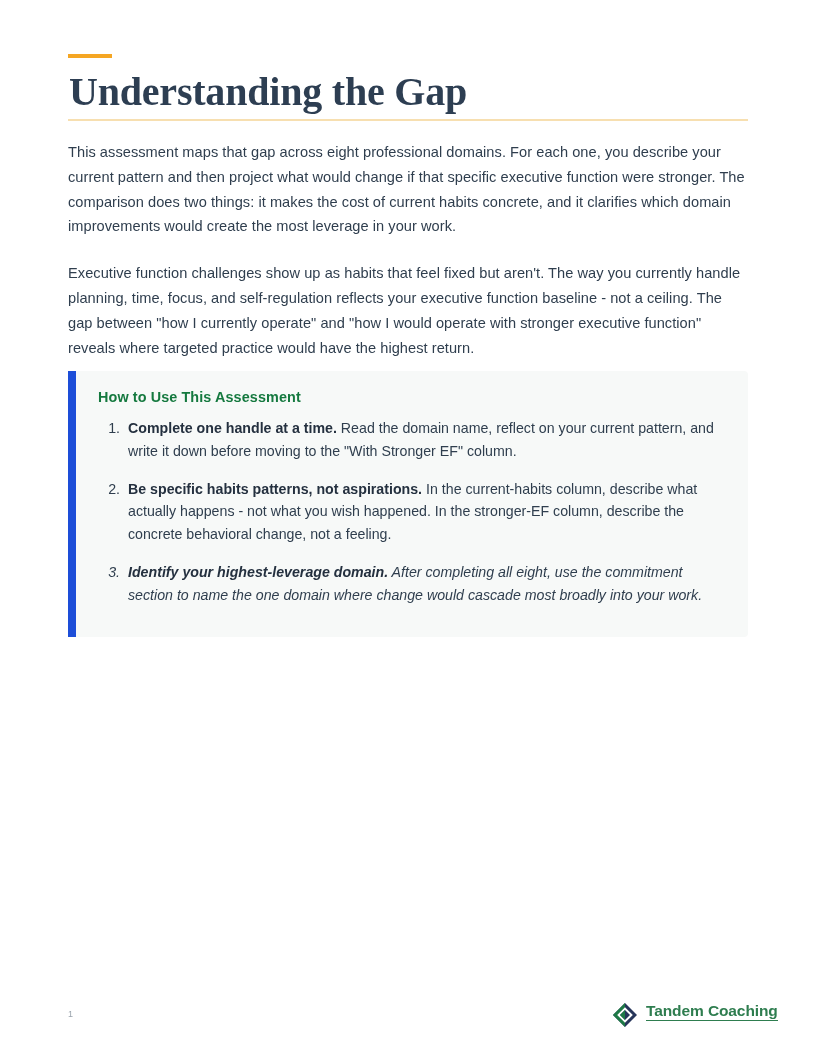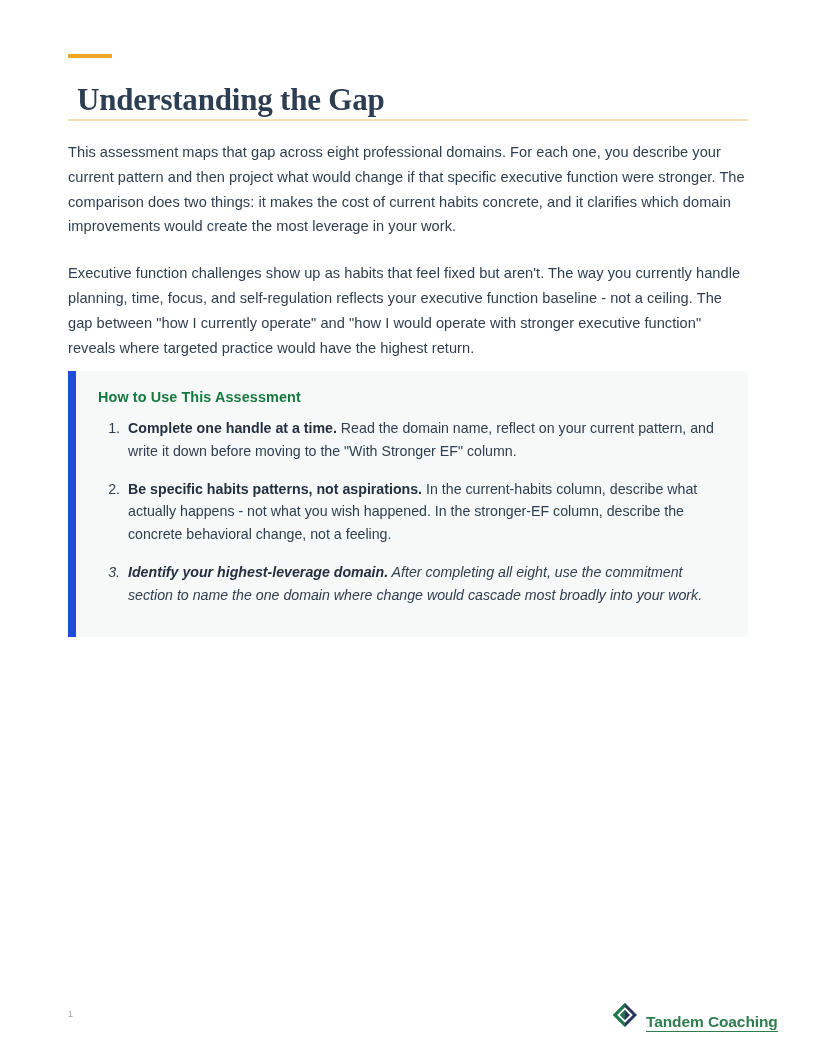--- a/index.html
+++ b/index.html
@@ -31,23 +31,23 @@
     top: 54px;
     width: 44px;
     height: 4px;
     background: #f5a623;
   }
 
   .page-title {
     position: absolute;
     left: 68px;
     top: 72px;
-    margin: 9px;
+    margin: 1px;
     font-family: "Liberation Serif", "DejaVu Serif", serif;
-    font-size: 31px;
+    font-size: 40px;
     font-weight: bold;
     letter-spacing: -0.2px;
     color: #2d3e52;
     line-height: 38px;
   }
 
   .title-rule {
     position: absolute;
     left: 68px;
     top: 119px;
@@ -121,21 +121,21 @@
     font-size: 9px;
     color: #9aa3ad;
     letter-spacing: 0.2px;
   }
 
   .footer-logo {
     position: absolute;
     left: 612px;
     top: 1002px;
     display: flex;
-    align-items: flex-end;
+    align-items: flex-start;
     gap: 8px;
   }
   .logo-mark { display: block; }
   .logo-word {
     font-size: 15.5px;
     font-weight: bold;
     color: #2e7d4f;
     letter-spacing: -0.1px;
     border-bottom: 1.5px solid #2e7d4f;
     padding-bottom: 1px;

